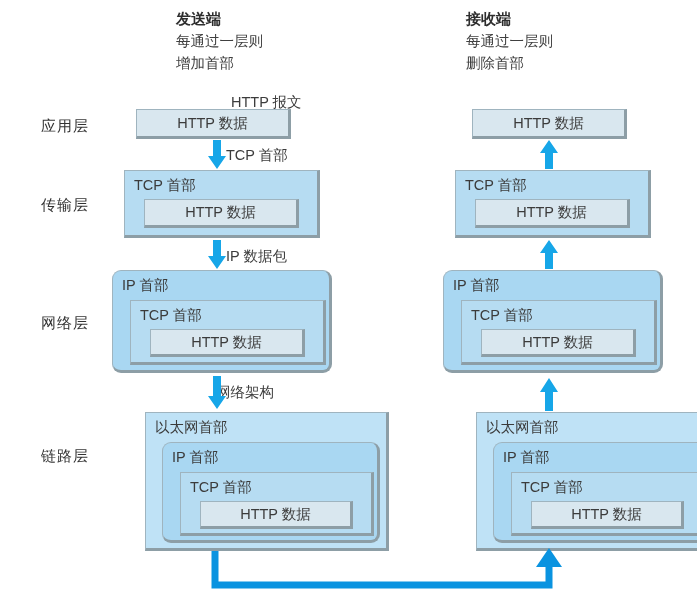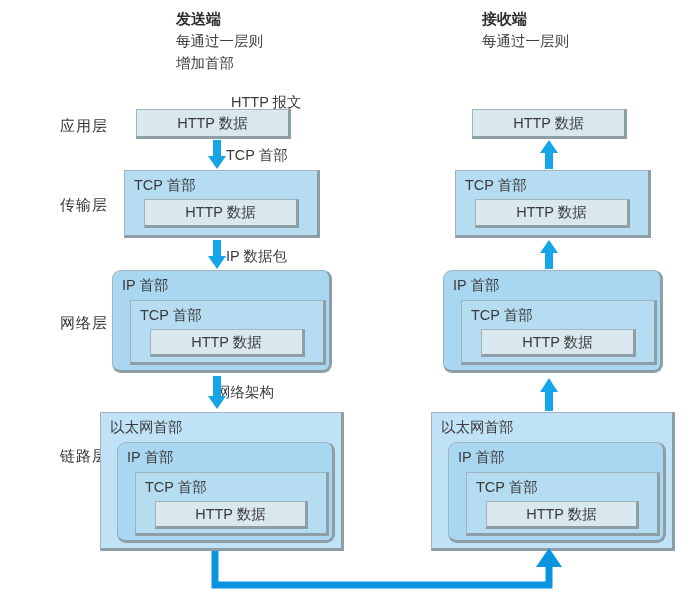--- a/index.html
+++ b/index.html
@@ -39,21 +39,21 @@
   }
 
   
   .layer-label {
     position: absolute;
     left: 22px;
     width: 86px;
     font-size: 15px;
     color: #333;
     letter-spacing: 1px;
-    text-align: right;
+    text-align: center;
   }
 
   
   .annot {
     position: absolute;
     font-size: 14.5px;
     color: #3c3c3c;
     white-space: nowrap;
   }
 
@@ -81,21 +81,21 @@
   .pdu.leaf > .pdu-label {
     position: static;
     left: auto;
     top: auto;
   }
 
   
   .tint-0 { background: #d9e7ef; }
   .tint-1 { background: #b6dcf2; }
   .tint-2 { background: #a9d7f2; border-radius: 9px; }
-  .tint-3 { background: #bfe2f6; }
+  .tint-3 { background: #bfe2f6; margin-left: 45px; }
 
   
   .arrow {
     position: absolute;
   }
   .arrow svg { display: block; }
 
   
   #bottom-wire { position: absolute; left: 0; top: 0; }
 </style>
@@ -103,23 +103,24 @@
 <body>
 
 <div id="canvas">
 
   <div class="col-header" style="left:176px; top:8px;">
     <span class="ch-title">发送端</span>
     <span class="ch-line">每通过一层则</span>
     <span class="ch-line">增加首部</span>
   </div>
 
-  <div class="col-header" style="left:466px; top:8px;margin-left:16px;">
+  <div class="col-header" style="left:466px; top:8px;">
     <span class="ch-title">接收端</span>
     <span class="ch-line">每通过一层则</span>
+    <span class="ch-line">删除首部</span>
   </div>
 
   <div class="layer-label" style="top:117px;">应用层</div>
   <div class="layer-label" style="top:196px;">传输层</div>
   <div class="layer-label" style="top:314px;">网络层</div>
   <div class="layer-label" style="top:447px;">链路层</div>
 
   <div class="annot" style="left:231px; top:85px;margin-top:8px;">HTTP 报文</div>
   <div class="annot" style="left:226px; top:146px;">TCP 首部</div>
   <div class="annot" style="left:226px; top:247px;">IP 数据包</div>

